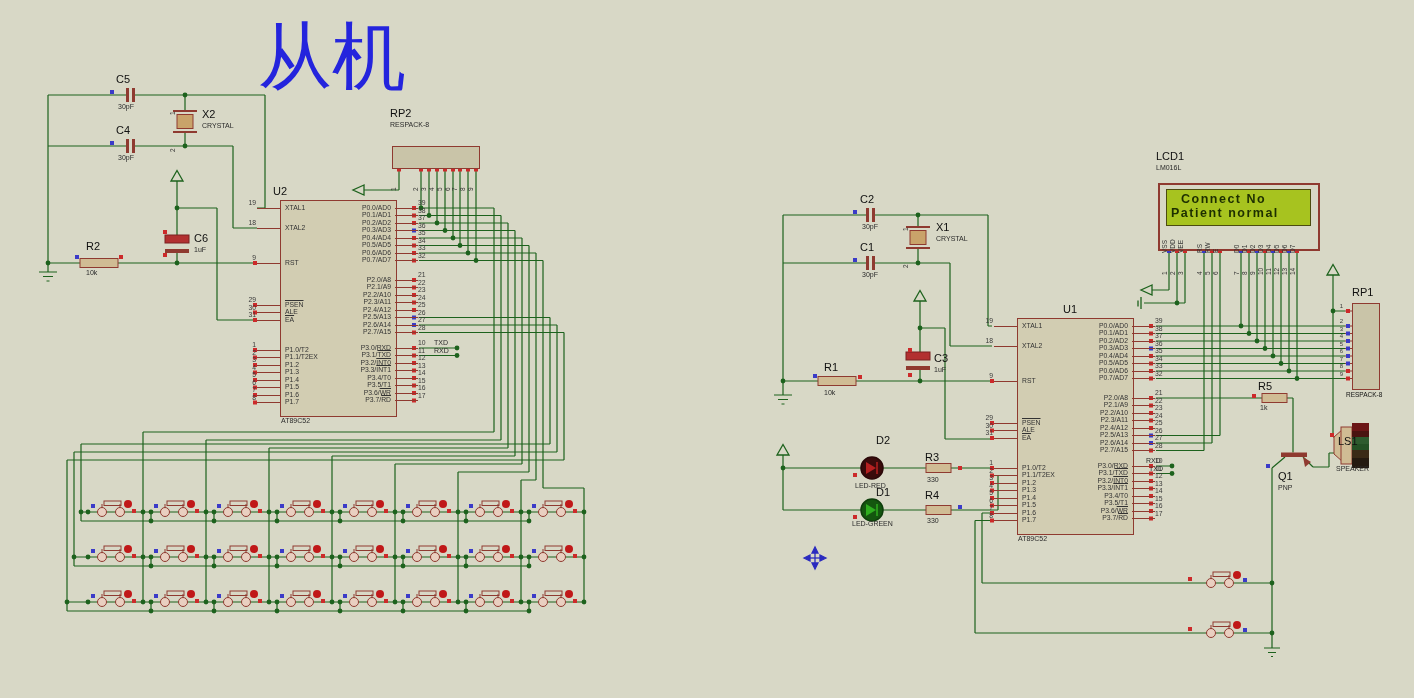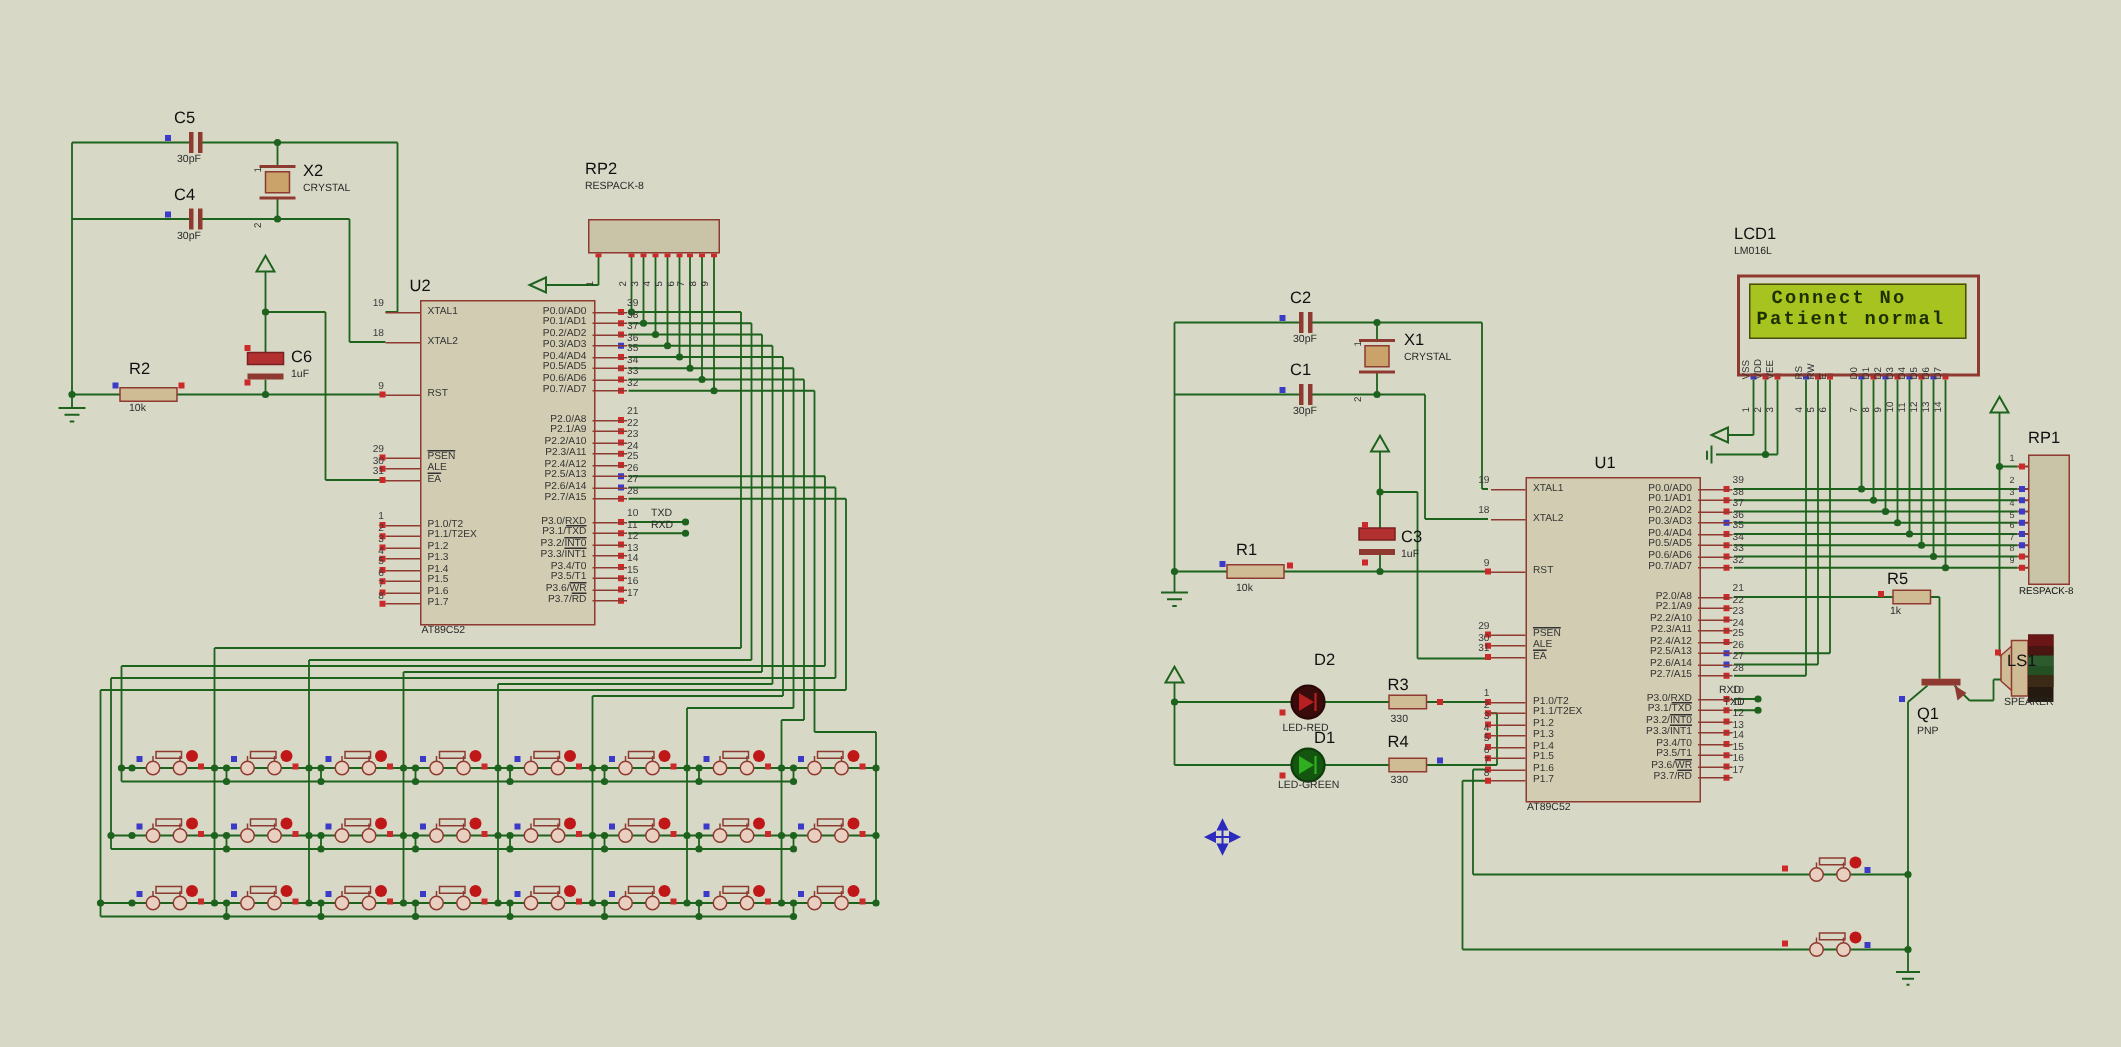--- a/index.html
+++ b/index.html
@@ -11,21 +11,21 @@
   .pn{font-size:6.8px;color:#333;white-space:nowrap}
   .pnum{font-size:6.8px;color:#3a3a3a;white-space:nowrap}
   .ov{text-decoration:overline}
   .vtx{position:absolute;font-size:6.5px;color:#333;white-space:nowrap;
        transform:rotate(-90deg);transform-origin:left bottom}
   .title{font-size:74px;color:#2424dd;font-family:"DejaVu Sans",sans-serif;white-space:nowrap}
   .chipbody{position:absolute;background:#d2cdb2;border:1.5px solid #8f3a30}
   .rpbody{position:absolute;background:#c9c4a8;border:1.5px solid #8f3a30}
   .lcdbox{position:absolute;border:2px solid #8f3a30}
   .lcdscreen{position:absolute;background:#a7c31f;border:1px solid #4c4c10;
-             font-family:Liberation Mono, monospace;font-weight:bold;color:#1d2f00;
+             font-family:Liberation Sans, sans-serif;font-weight:bold;color:#1d2f00;
              font-size:12.5px;letter-spacing:1.5px;line-height:14px;white-space:pre}
   .stub{position:absolute;background:#8f3a30;height:1px}
   svg{position:absolute;left:0;top:0}
 </style>
 </head>
 <body>
 
 <div id="scene">
 
   <svg width="1414" height="698" viewBox="0 0 1414 698">
@@ -454,20 +454,21 @@
         <circle cx="783" cy="468" r="2.4" fill="#1d621d"></circle>
         <circle cx="1177" cy="303" r="2.4" fill="#1d621d"></circle>
         <circle cx="1333" cy="311" r="2.4" fill="#1d621d"></circle>
         <circle cx="1272" cy="583" r="2.4" fill="#1d621d"></circle>
         <circle cx="1272" cy="633" r="2.4" fill="#1d621d"></circle>
         <circle cx="1172" cy="466" r="2.4" fill="#1d621d"></circle>
         <circle cx="1172" cy="473.5" r="2.4" fill="#1d621d"></circle>
       </g>
   </svg>
 
+  <div class="abs title" style="left:258px;top:8px">从机</div>
 
   <div class="chipbody" style="left:280px;top:200px;width:115px;height:215px"></div>
   <div class="abs ref" style="left:273px;top:185px">U2</div>
   <div class="abs val" style="left:281px;top:417px">AT89C52</div>
 
   <div class="chipbody" style="left:1017px;top:318px;width:115px;height:215px"></div>
   <div class="abs ref" style="left:1063px;top:303px">U1</div>
   <div class="abs val" style="left:1018px;top:535px">AT89C52</div>
 
   <div class="rpbody" style="left:392px;top:146px;width:86px;height:21px"></div>

